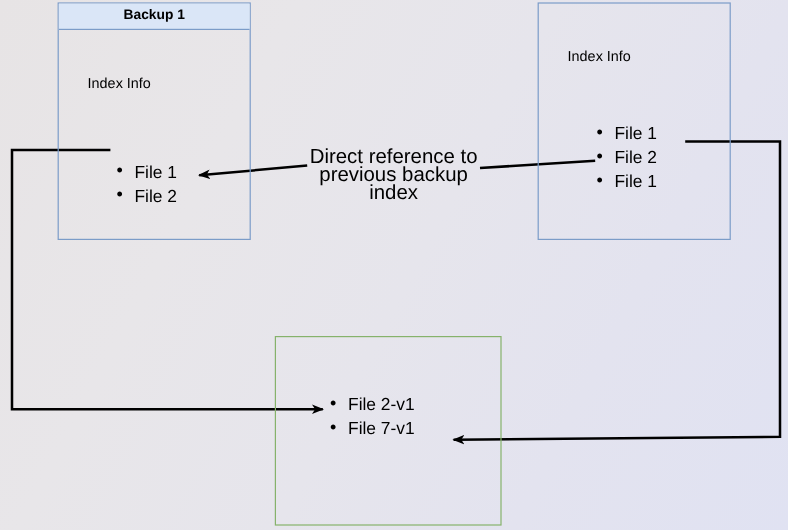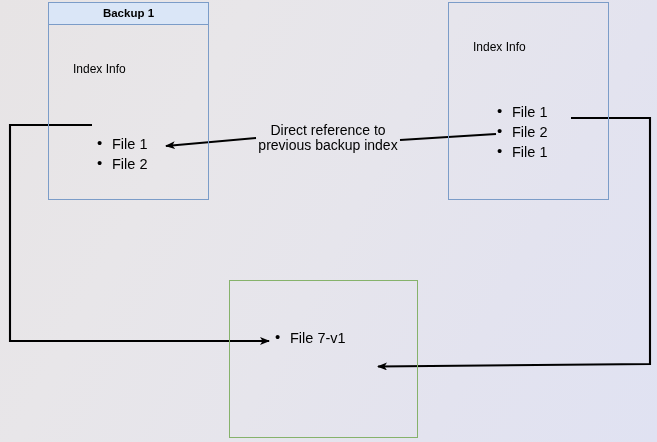--- a/index.html
+++ b/index.html
@@ -78,21 +78,21 @@
   .item-list li::before {
     content: "\2022";
     position: absolute;
     left: 0;
     top: -1px;
     font-size: 15px;
     color: #000000;
   }
   .edge-label {
     position: absolute;
-    font-size: 14px;
+    font-size: 17px;
     line-height: 15px;
     color: #000000;
     text-align: center;
     white-space: pre-line;
   }
 </style>
 </head>
 <body>
 
 <div id="canvas">
@@ -131,20 +131,21 @@
         <li>File 1</li>
         <li>File 2</li>
         <li>File 1</li>
       </ul>
     </div>
   </div>
 
   <div class="node green" style="left:229px; top:280px; width:189px; height:158px;">
     <div class="node-body">
       <ul class="item-list" style="left:45px; top:47px;">
+        <li>File 2-v1</li>
         <li>File 7-v1</li>
       </ul>
     </div>
   </div>
 
   <div class="edge-label" style="left:250px; top:123px; width:156px;">Direct reference to
 previous backup index</div>
 
 </div>
 

